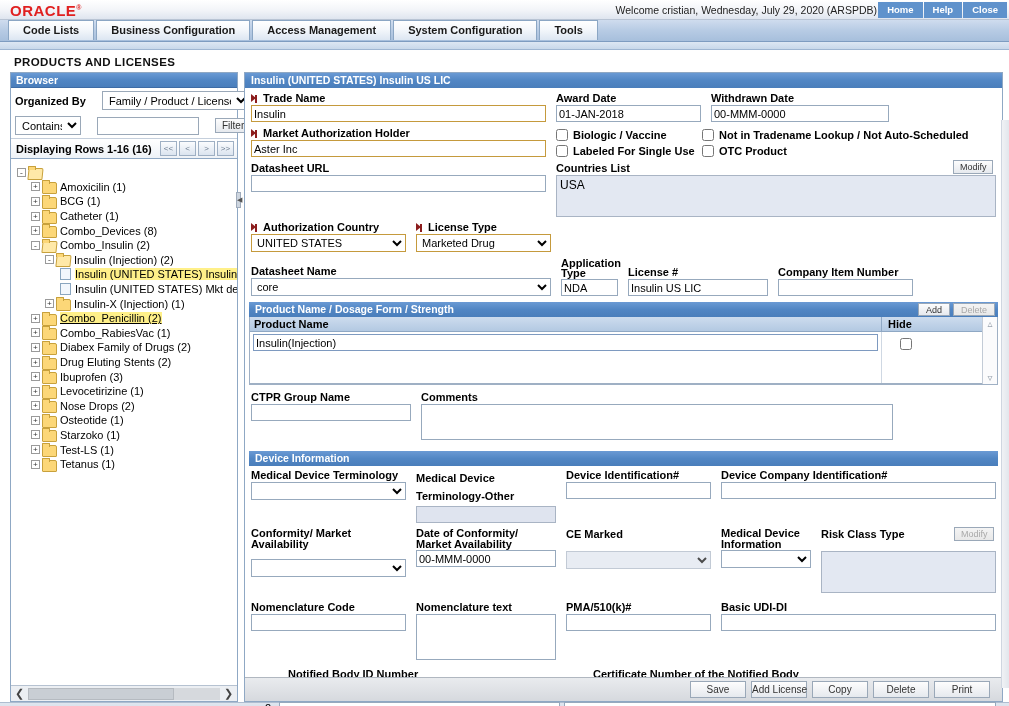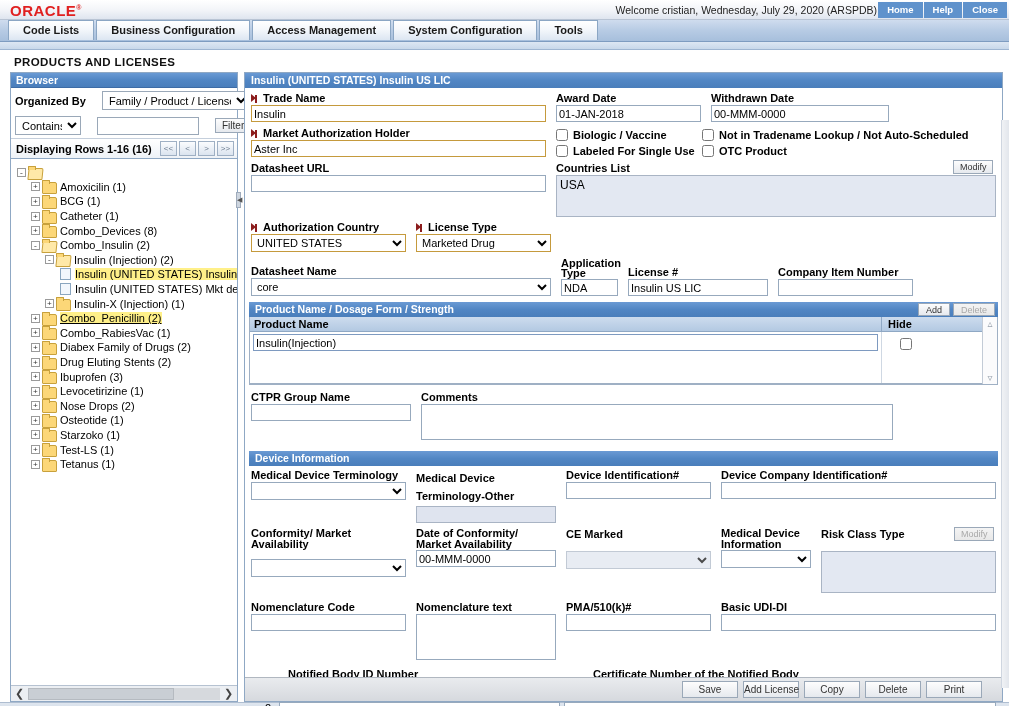--- a/index.html
+++ b/index.html
@@ -300,21 +300,21 @@
   }
   .vs-arrow { font-size: 10px; color: #9aa3ae; line-height: 9px; cursor: pointer; }
   .bottom-bar {
     position: absolute;
     left: 0; right: 0; bottom: 0;
     height: 24px;
     background: linear-gradient(to bottom,#e9ebee,#d6d9de);
     border-top: 1px solid #b0b7c0;
     display: flex; align-items: center; justify-content: flex-end;
     gap: 5px;
-    padding-right: 20px;
+    padding-right: 12px;
   }
   .bottom-bar .btn-gray { width: 56px; text-align: center; font-size: 10px; padding: 2px 0; }
   .num-lbl { font-size: 11px; width: 10px; }
   .row-flex { display: flex; align-items: flex-start; }
   .side-grip {
     position: absolute;
     left: 236px; top: 120px;
     width: 5px; height: 16px;
     background: #cdd5df;
     border: 1px solid #9fabbb;

